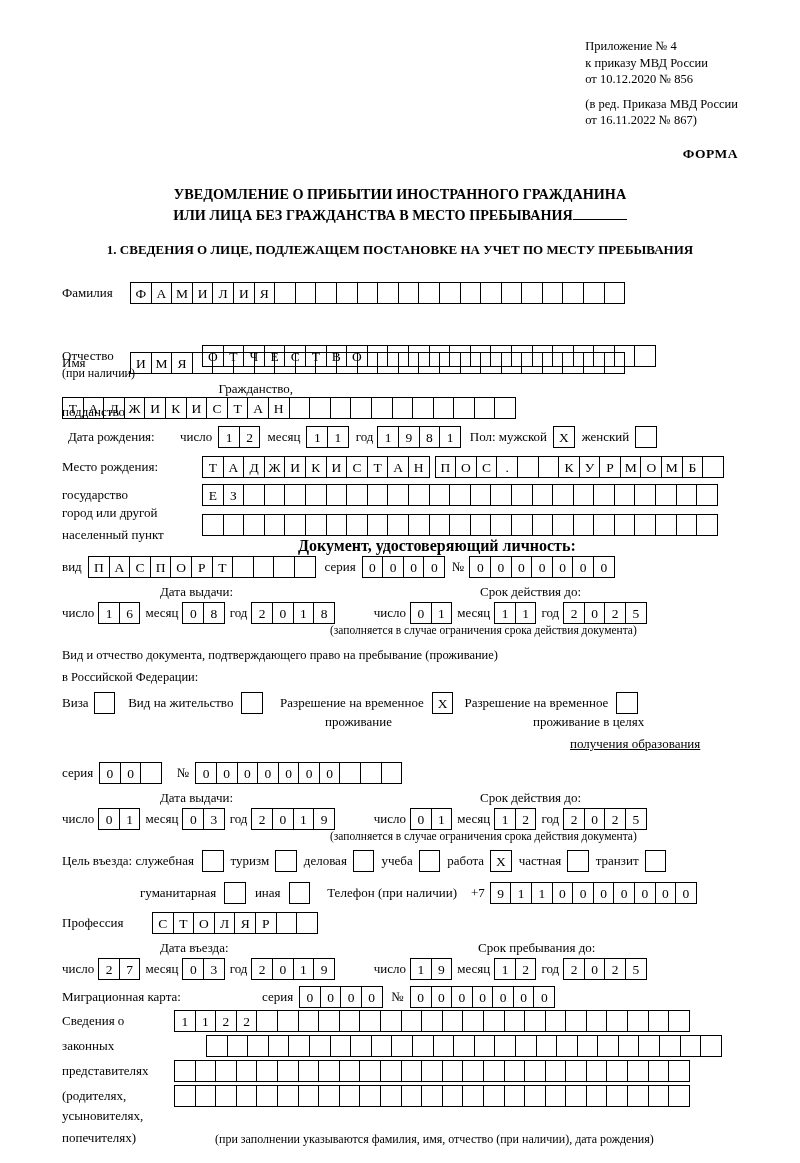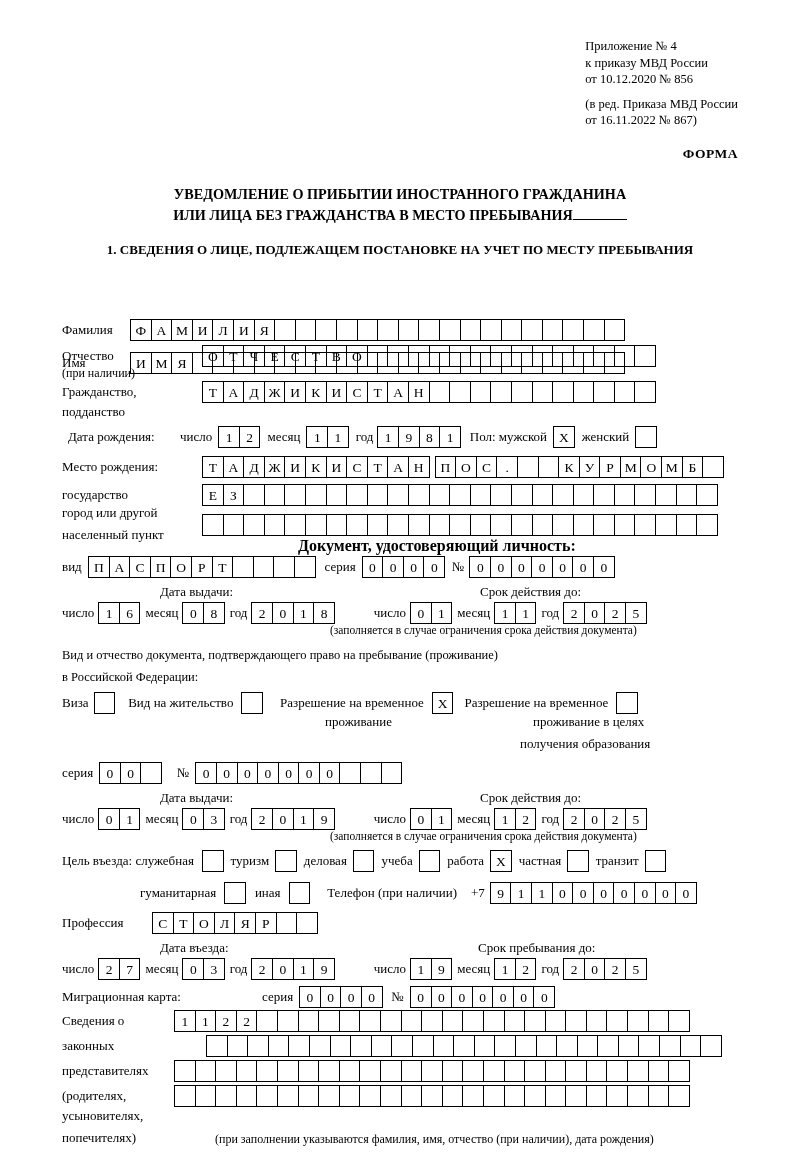--- a/index.html
+++ b/index.html
@@ -69,21 +69,21 @@
   </div>
   <div class="forma">ФОРМА</div>
 
   <div class="title">
     <span>УВЕДОМЛЕНИЕ О ПРИБЫТИИ ИНОСТРАННОГО ГРАЖДАНИНА</span><br>
     <span>ИЛИ ЛИЦА БЕЗ ГРАЖДАНСТВА В МЕСТО ПРЕБЫВАНИЯ</span><span class="ul"></span>
   </div>
 
   <div class="sect1">1. СВЕДЕНИЯ О ЛИЦЕ, ПОДЛЕЖАЩЕМ ПОСТАНОВКЕ НА УЧЕТ ПО МЕСТУ ПРЕБЫВАНИЯ</div>
 
-  <div class="row" style="left:62px; top:282px;margin-top:37px;">
+  <div class="row" style="left:62px; top:282px;">
     <span class="lbl" style="width:68px;">Фамилия</span>
     <span class="boxes">
         <span class="bx">Ф</span>
         <span class="bx">А</span>
         <span class="bx">М</span>
         <span class="bx">И</span>
         <span class="bx">Л</span>
         <span class="bx">И</span>
         <span class="bx">Я</span>
         <span class="bx"></span>
@@ -160,21 +160,21 @@
         <span class="bx"></span>
         <span class="bx"></span>
         <span class="bx"></span>
         <span class="bx"></span>
       </span>
   </div>
   <div class="row" style="left:62px; top:366px;">
     <span class="lbl sm">(при наличии)</span>
   </div>
 
-  <div class="row" style="left:62px; top:381px;">
+  <div class="row" style="left:62px; top:381px;flex-direction:column;">
     <span class="lbl" style="width:140px;">Гражданство,</span>
     <span class="boxes">
         <span class="bx">Т</span>
         <span class="bx">А</span>
         <span class="bx">Д</span>
         <span class="bx">Ж</span>
         <span class="bx">И</span>
         <span class="bx">К</span>
         <span class="bx">И</span>
         <span class="bx">С</span>
@@ -437,21 +437,21 @@
     <span style="width:12px"></span>
     <span class="lbl">Разрешение на временное</span>
     <span class="bx" style="margin-left:8px;"></span>
   </div>
   <div class="row" style="left:325px; top:714px;">
     <span class="lbl">проживание</span>
   </div>
   <div class="row" style="left:533px; top:714px;">
     <span class="lbl">проживание в целях</span>
   </div>
-  <div class="row" style="left:520px; top:736px;">
+  <div class="row" style="left:570px; top:736px;text-decoration:underline;">
     <span class="lbl">получения образования</span>
   </div>
 
   <div class="row" style="left:62px; top:762px;">
     <span class="lbl" style="margin-right:6px;">серия</span>
     <span class="boxes">
         <span class="bx">0</span>
         <span class="bx">0</span>
         <span class="bx"></span>
       </span>

